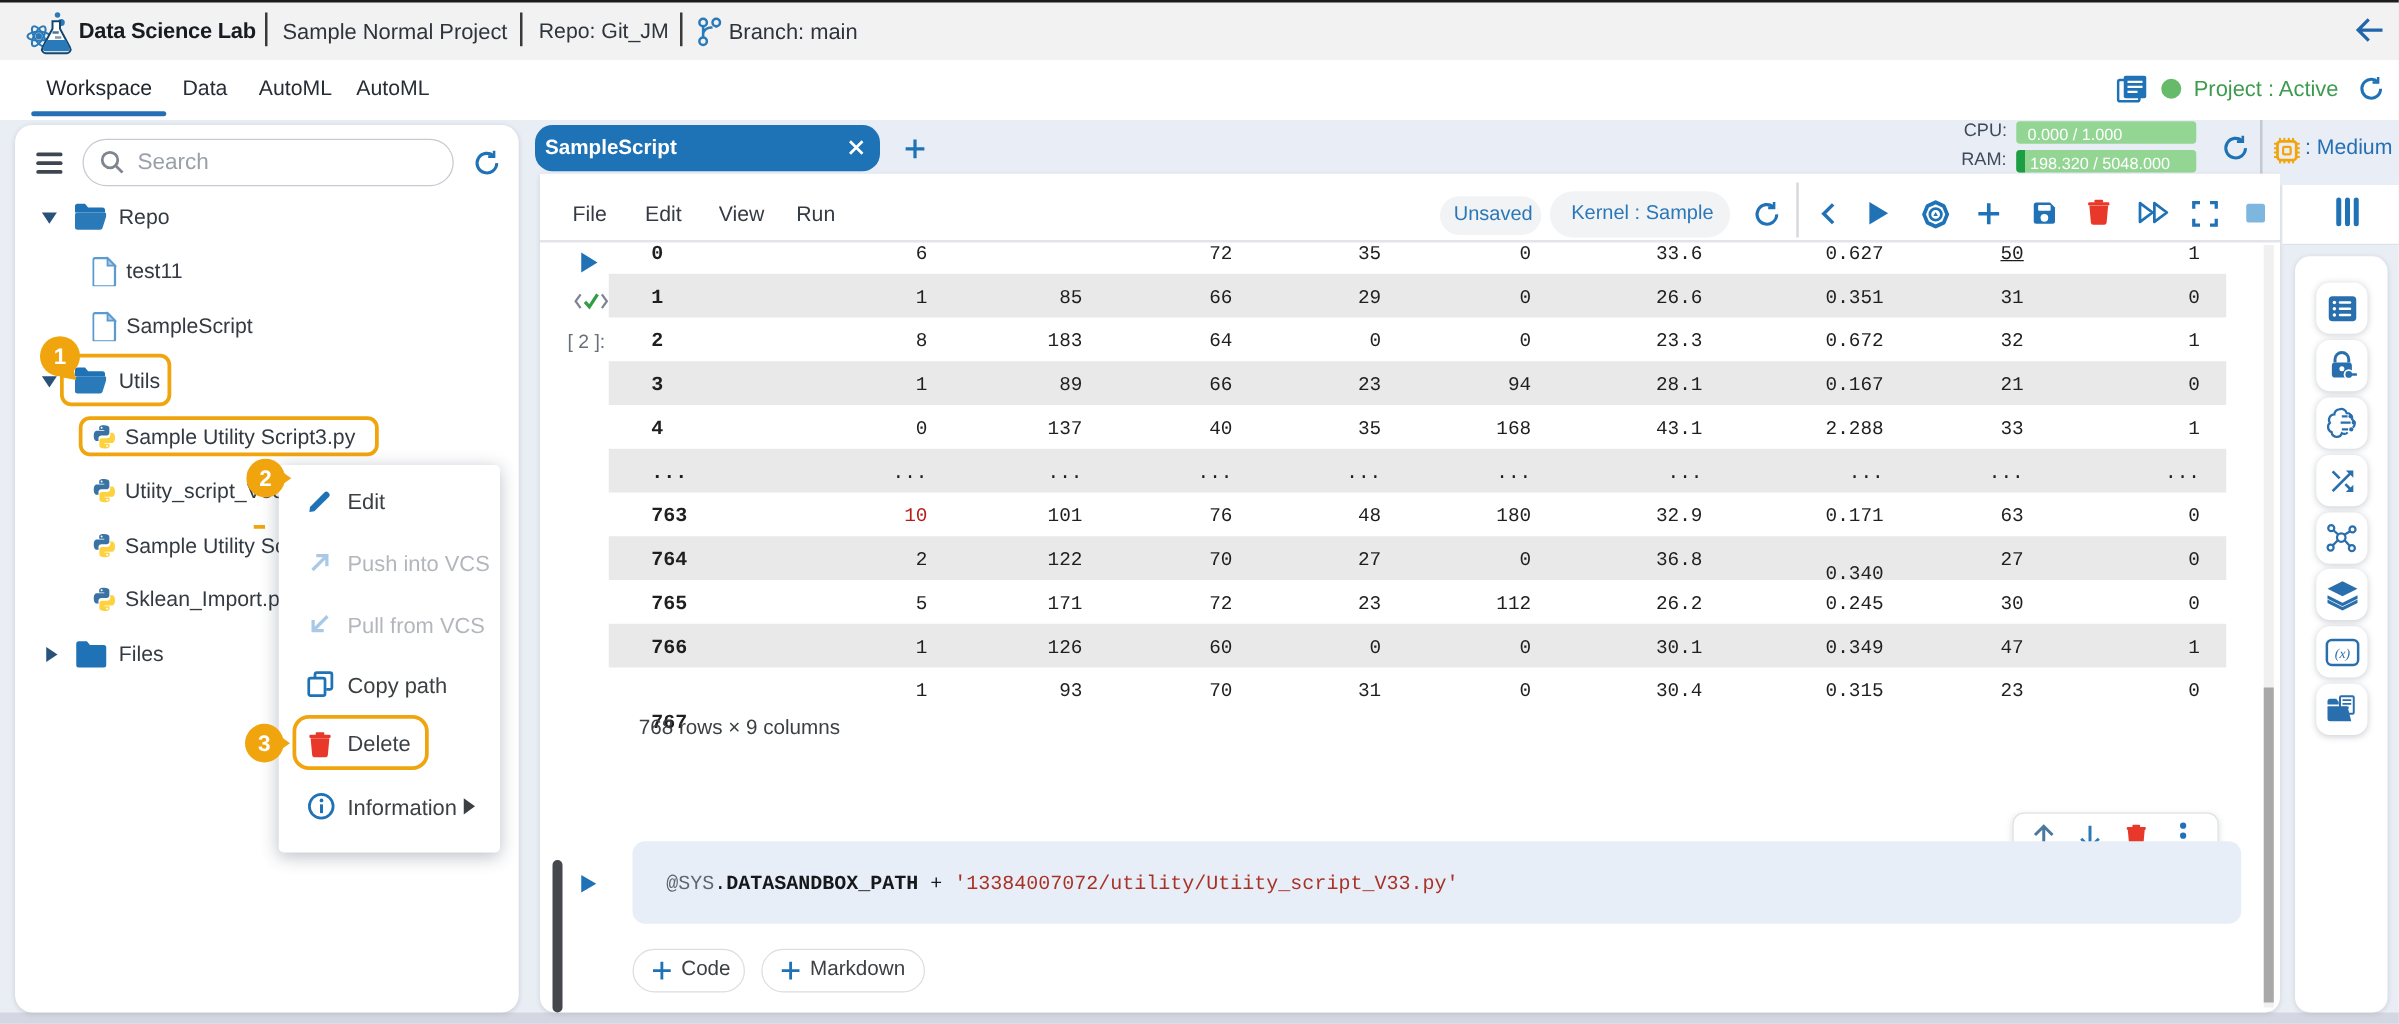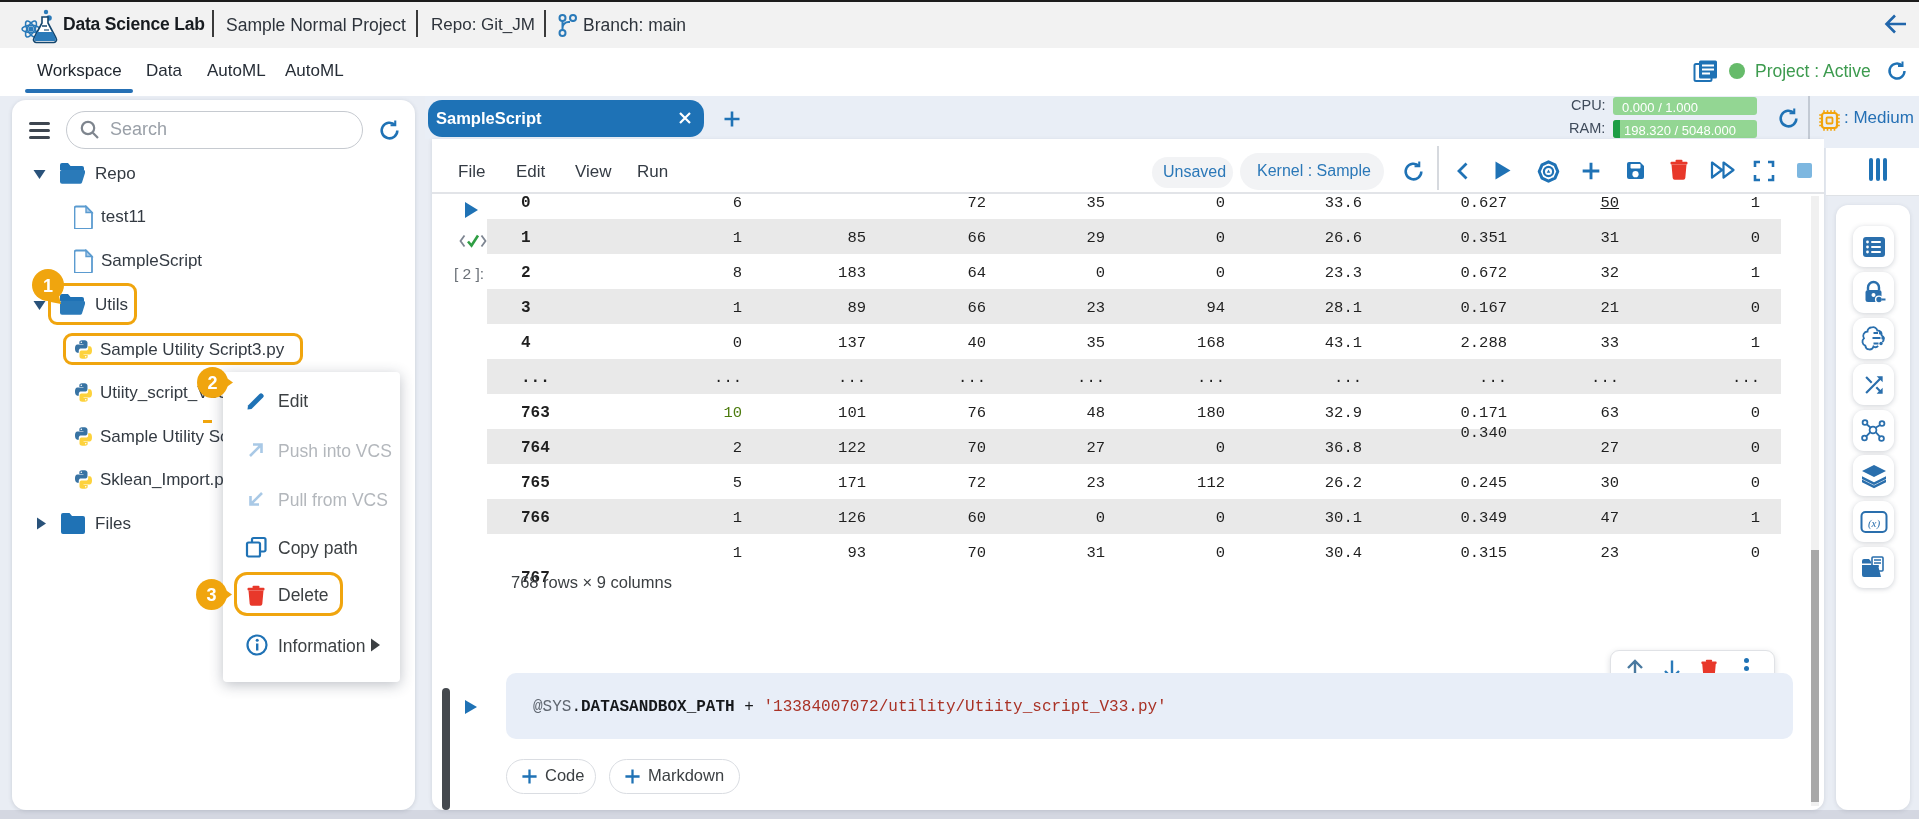--- a/index.html
+++ b/index.html
@@ -574,38 +574,38 @@
 <div class="abs mono" style="left:582px;top:361px;width:160px;height:35px;line-height:35px;font-size:15.5px;color:#1f1f1f;text-align:right;">...</div>
 <div class="abs mono" style="left:706px;top:361px;width:160px;height:35px;line-height:35px;font-size:15.5px;color:#1f1f1f;text-align:right;">...</div>
 <div class="abs mono" style="left:826px;top:361px;width:160px;height:35px;line-height:35px;font-size:15.5px;color:#1f1f1f;text-align:right;">...</div>
 <div class="abs mono" style="left:945px;top:361px;width:160px;height:35px;line-height:35px;font-size:15.5px;color:#1f1f1f;text-align:right;">...</div>
 <div class="abs mono" style="left:1065px;top:361px;width:160px;height:35px;line-height:35px;font-size:15.5px;color:#1f1f1f;text-align:right;">...</div>
 <div class="abs mono" style="left:1202px;top:361px;width:160px;height:35px;line-height:35px;font-size:15.5px;color:#1f1f1f;text-align:right;">...</div>
 <div class="abs mono" style="left:1347px;top:361px;width:160px;height:35px;line-height:35px;font-size:15.5px;color:#1f1f1f;text-align:right;">...</div>
 <div class="abs mono" style="left:1459px;top:361px;width:160px;height:35px;line-height:35px;font-size:15.5px;color:#1f1f1f;text-align:right;">...</div>
 <div class="abs mono" style="left:1600px;top:361px;width:160px;height:35px;line-height:35px;font-size:15.5px;color:#1f1f1f;text-align:right;">...</div>
 <div class="abs mono" style="left:521px;top:396px;width:60px;height:35px;line-height:35px;font-size:16px;font-weight:bold;color:#1f1f1f;">763</div>
-<div class="abs mono" style="left:582px;top:396px;width:160px;height:35px;line-height:35px;font-size:15.5px;color:#4d7c0f;text-align:right;">10</div>
+<div class="abs mono" style="left:582px;top:396px;width:160px;height:35px;line-height:35px;font-size:15.5px;color:#b91c1c;text-align:right;">10</div>
 <div class="abs mono" style="left:706px;top:396px;width:160px;height:35px;line-height:35px;font-size:15.5px;color:#1f1f1f;text-align:right;">101</div>
 <div class="abs mono" style="left:826px;top:396px;width:160px;height:35px;line-height:35px;font-size:15.5px;color:#1f1f1f;text-align:right;">76</div>
 <div class="abs mono" style="left:945px;top:396px;width:160px;height:35px;line-height:35px;font-size:15.5px;color:#1f1f1f;text-align:right;">48</div>
 <div class="abs mono" style="left:1065px;top:396px;width:160px;height:35px;line-height:35px;font-size:15.5px;color:#1f1f1f;text-align:right;">180</div>
 <div class="abs mono" style="left:1202px;top:396px;width:160px;height:35px;line-height:35px;font-size:15.5px;color:#1f1f1f;text-align:right;">32.9</div>
 <div class="abs mono" style="left:1347px;top:396px;width:160px;height:35px;line-height:35px;font-size:15.5px;color:#1f1f1f;text-align:right;">0.171</div>
 <div class="abs mono" style="left:1459px;top:396px;width:160px;height:35px;line-height:35px;font-size:15.5px;color:#1f1f1f;text-align:right;">63</div>
 <div class="abs mono" style="left:1600px;top:396px;width:160px;height:35px;line-height:35px;font-size:15.5px;color:#1f1f1f;text-align:right;">0</div>
 <div class="abs" style="left:487px;top:429px;width:1294px;height:35px;background:#e9e9e9;"></div>
 <div class="abs mono" style="left:521px;top:431px;width:60px;height:35px;line-height:35px;font-size:16px;font-weight:bold;color:#1f1f1f;">764</div>
 <div class="abs mono" style="left:582px;top:431px;width:160px;height:35px;line-height:35px;font-size:15.5px;color:#1f1f1f;text-align:right;">2</div>
 <div class="abs mono" style="left:706px;top:431px;width:160px;height:35px;line-height:35px;font-size:15.5px;color:#1f1f1f;text-align:right;">122</div>
 <div class="abs mono" style="left:826px;top:431px;width:160px;height:35px;line-height:35px;font-size:15.5px;color:#1f1f1f;text-align:right;">70</div>
 <div class="abs mono" style="left:945px;top:431px;width:160px;height:35px;line-height:35px;font-size:15.5px;color:#1f1f1f;text-align:right;">27</div>
 <div class="abs mono" style="left:1065px;top:431px;width:160px;height:35px;line-height:35px;font-size:15.5px;color:#1f1f1f;text-align:right;">0</div>
 <div class="abs mono" style="left:1202px;top:431px;width:160px;height:35px;line-height:35px;font-size:15.5px;color:#1f1f1f;text-align:right;">36.8</div>
-<div class="abs mono" style="left:1347px;top:416px;width:160px;height:35px;line-height:35px;font-size:15.5px;color:#1f1f1f;text-align:right;">0.340</div>
+<div class="abs mono" style="left:1347px;top:442px;width:160px;height:35px;line-height:35px;font-size:15.5px;color:#1f1f1f;text-align:right;">0.340</div>
 <div class="abs mono" style="left:1459px;top:431px;width:160px;height:35px;line-height:35px;font-size:15.5px;color:#1f1f1f;text-align:right;">27</div>
 <div class="abs mono" style="left:1600px;top:431px;width:160px;height:35px;line-height:35px;font-size:15.5px;color:#1f1f1f;text-align:right;">0</div>
 <div class="abs mono" style="left:521px;top:466px;width:60px;height:35px;line-height:35px;font-size:16px;font-weight:bold;color:#1f1f1f;">765</div>
 <div class="abs mono" style="left:582px;top:466px;width:160px;height:35px;line-height:35px;font-size:15.5px;color:#1f1f1f;text-align:right;">5</div>
 <div class="abs mono" style="left:706px;top:466px;width:160px;height:35px;line-height:35px;font-size:15.5px;color:#1f1f1f;text-align:right;">171</div>
 <div class="abs mono" style="left:826px;top:466px;width:160px;height:35px;line-height:35px;font-size:15.5px;color:#1f1f1f;text-align:right;">72</div>
 <div class="abs mono" style="left:945px;top:466px;width:160px;height:35px;line-height:35px;font-size:15.5px;color:#1f1f1f;text-align:right;">23</div>
 <div class="abs mono" style="left:1065px;top:466px;width:160px;height:35px;line-height:35px;font-size:15.5px;color:#1f1f1f;text-align:right;">112</div>
 <div class="abs mono" style="left:1202px;top:466px;width:160px;height:35px;line-height:35px;font-size:15.5px;color:#1f1f1f;text-align:right;">26.2</div>
 <div class="abs mono" style="left:1347px;top:466px;width:160px;height:35px;line-height:35px;font-size:15.5px;color:#1f1f1f;text-align:right;">0.245</div>

